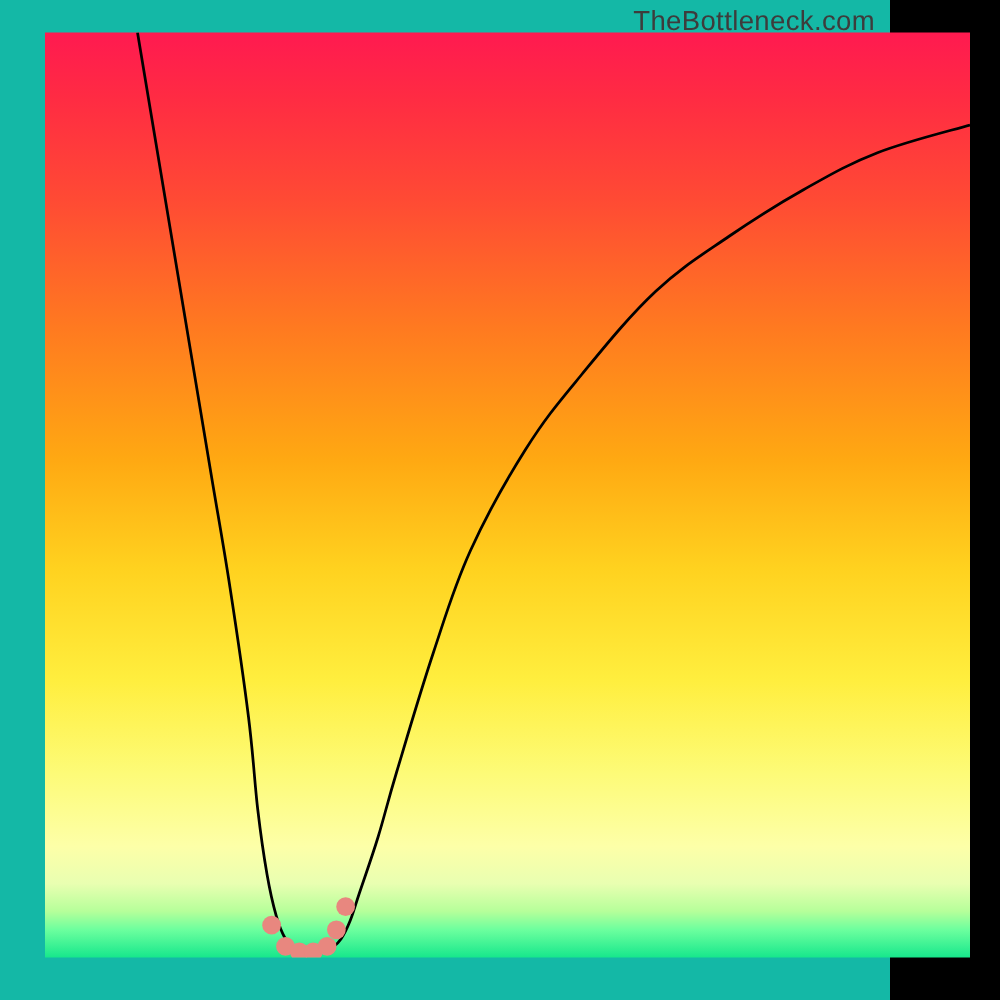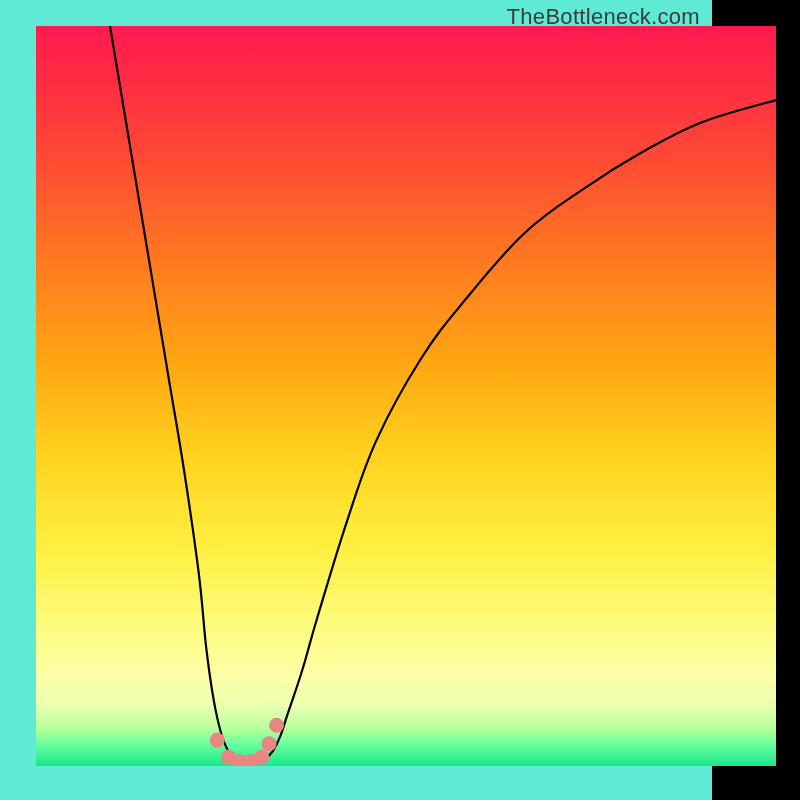--- a/index.html
+++ b/index.html
@@ -8,21 +8,21 @@
     width: 800px;
     height: 800px;
     overflow: hidden;
     background: #000;
     font-family: Arial, Helvetica, sans-serif;
   }
   .frame {
     position: relative;
     width: 712px;
     height: 800px;
-    background: #5eead4;
+    background: #14b8a6;
   }
   .plot-area {
     position: absolute;
     left: 36px;
     top: 26px;
     width: 740px;
     height: 740px;
     background: linear-gradient(
       to bottom,
       #ff1a50 0%,

